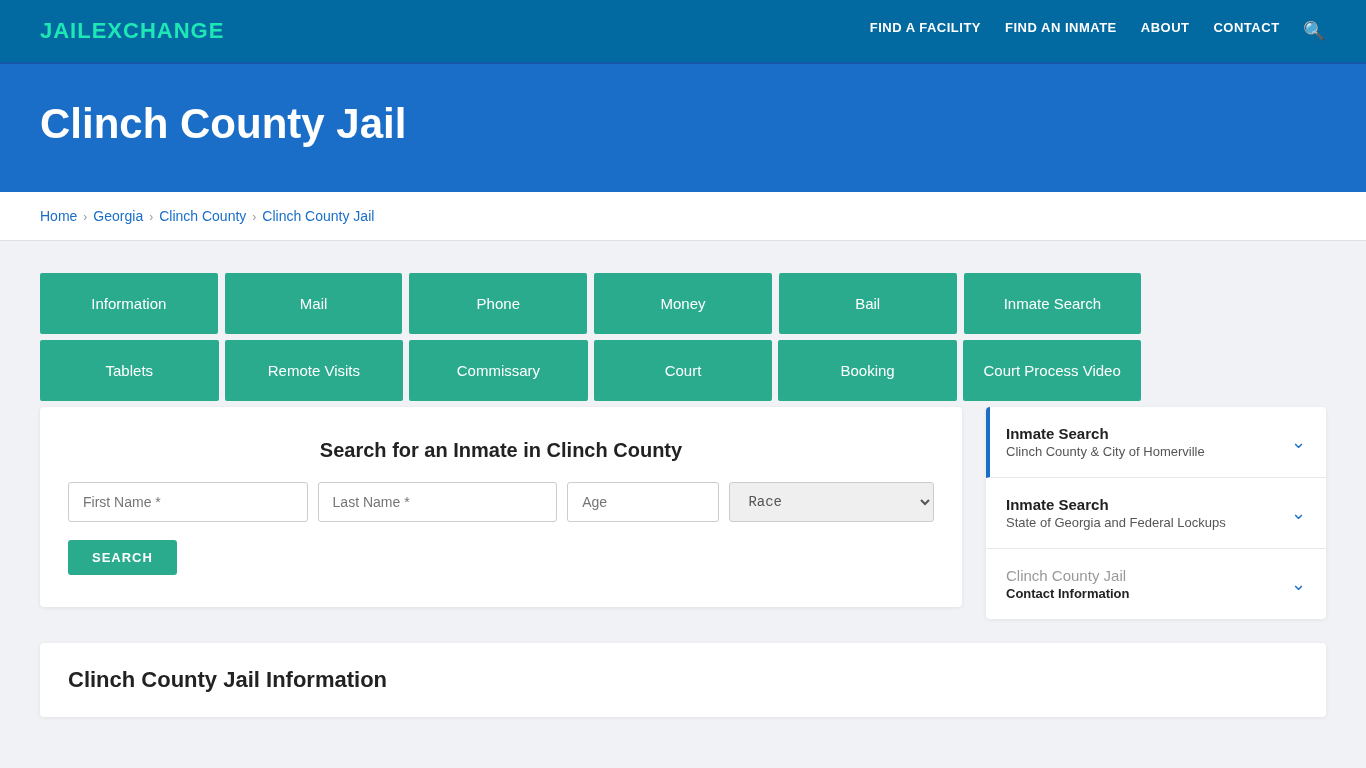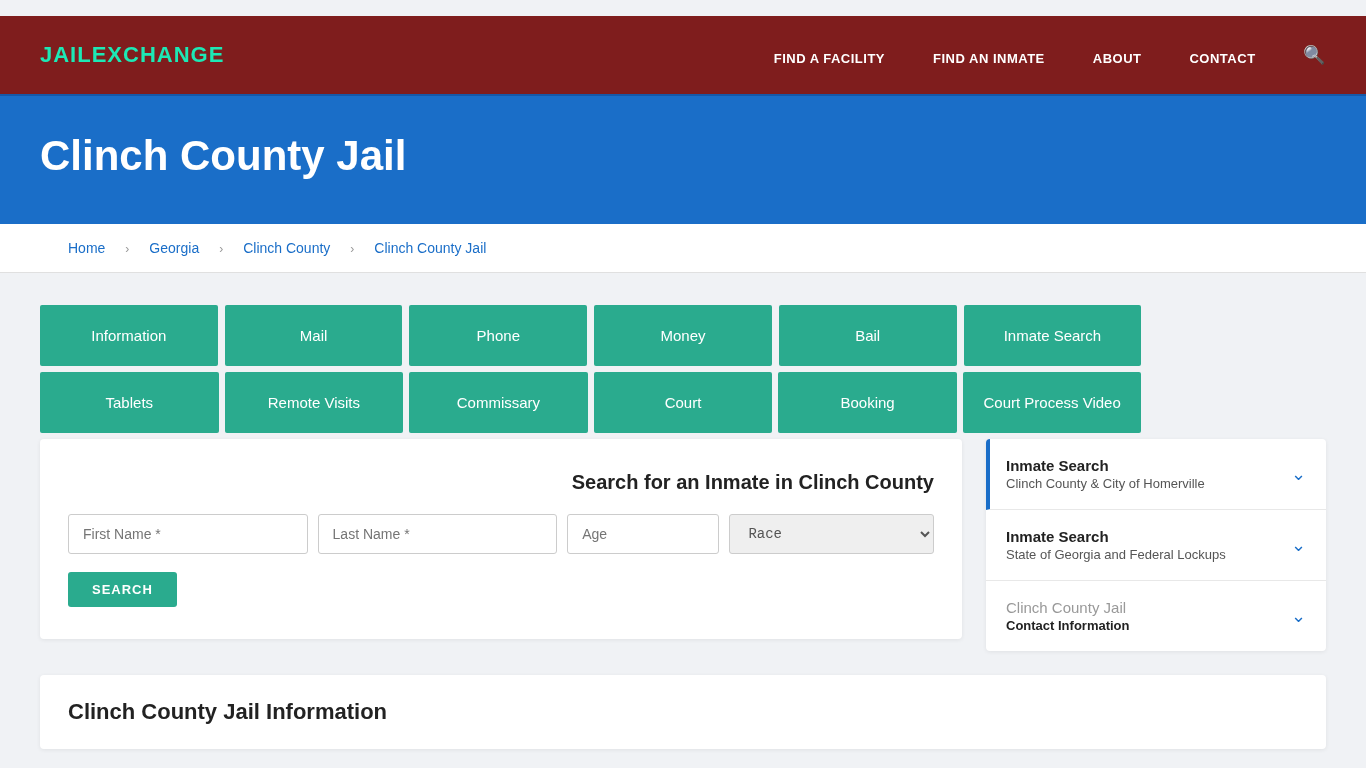--- a/index.html
+++ b/index.html
@@ -1,39 +1,38 @@
 <!DOCTYPE html>
 <html><head>
   <meta charset="utf-8">
   <style>
     * { box-sizing: border-box; margin: 0; padding: 0; }
     body { font-family: Arial, sans-serif; background: #f0f2f5; color: #333; }
 
     
     .navbar {
-      background: #7f1d1d;
+      background: #0369a1;
       display: flex;
       align-items: center;
       justify-content: space-between;
       padding: 0 40px;
-      height: 80px;
+      height: 64px;
       border-bottom: 2px solid #1558a8;
-      margin-top: 16px;
     }
     .navbar-logo {
       font-size: 22px;
       font-weight: 900;
       color: #fff;
       letter-spacing: 1px;
     }
     .navbar-logo span { color: #1de8b5; }
     .navbar-links {
       display: flex;
-      align-items: flex-end;
-      gap: 48px;
+      align-items: flex-start;
+      gap: 24px;
     }
     .navbar-links a {
       color: #fff;
       text-decoration: none;
       font-size: 13px;
       font-weight: 700;
       letter-spacing: 0.5px;
     }
     .search-icon-nav {
       color: #fff;
@@ -54,23 +53,22 @@
 
     
     .breadcrumb-bar {
       background: #fff;
       padding: 16px 40px;
       border-bottom: 1px solid #e0e0e0;
     }
     .breadcrumb {
       display: flex;
       align-items: flex-end;
-      gap: 20px;
+      gap: 6px;
       font-size: 14px;
-      margin-left: 28px;
     }
     .breadcrumb a {
       color: #1a6ec8;
       text-decoration: none;
     }
     .breadcrumb .sep {
       color: #999;
       font-size: 12px;
     }
     .breadcrumb .current { color: #1a6ec8; }
@@ -136,21 +134,21 @@
     .search-panel {
       background: #fff;
       border-radius: 4px;
       padding: 32px 28px;
       flex: 1;
       box-shadow: 0 1px 4px rgba(0,0,0,0.07);
     }
     .search-panel h2 {
       font-size: 20px;
       font-weight: 700;
-      text-align: right;
+      text-align: center;
       margin-bottom: 20px;
       color: #222;
     }
     .search-form {
       display: flex;
       gap: 10px;
       margin-bottom: 18px;
       flex-wrap: wrap;
     }
     .search-form input, .search-form select {

